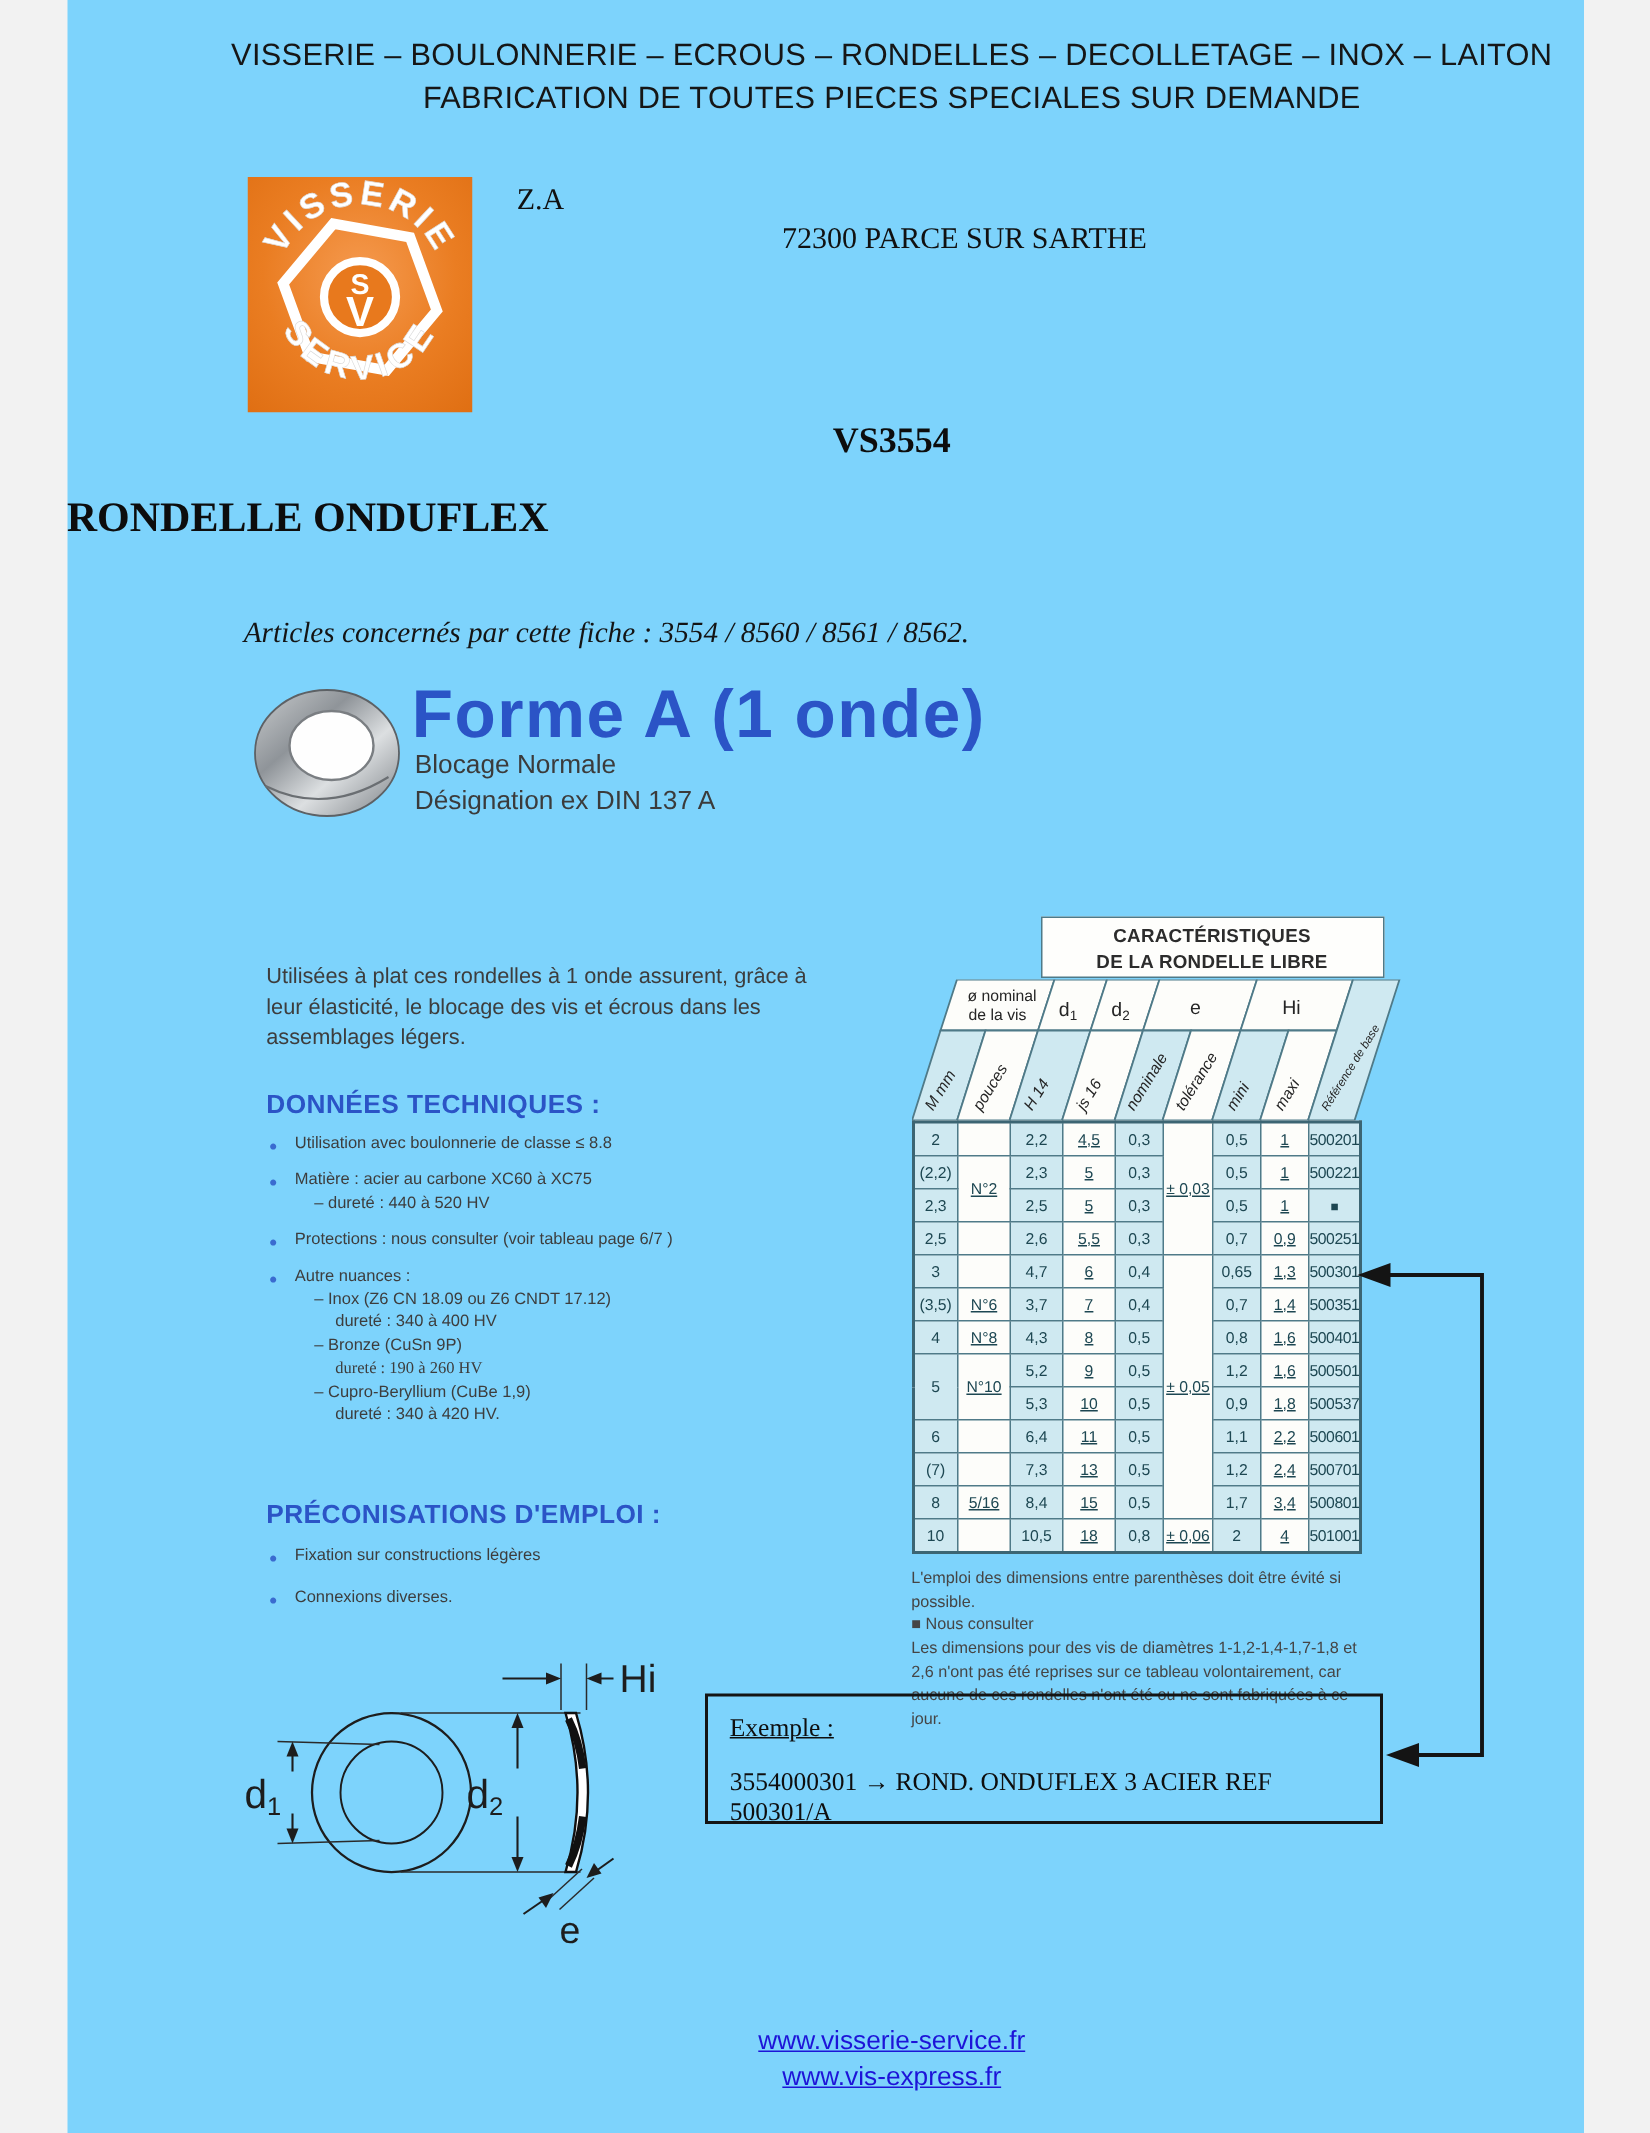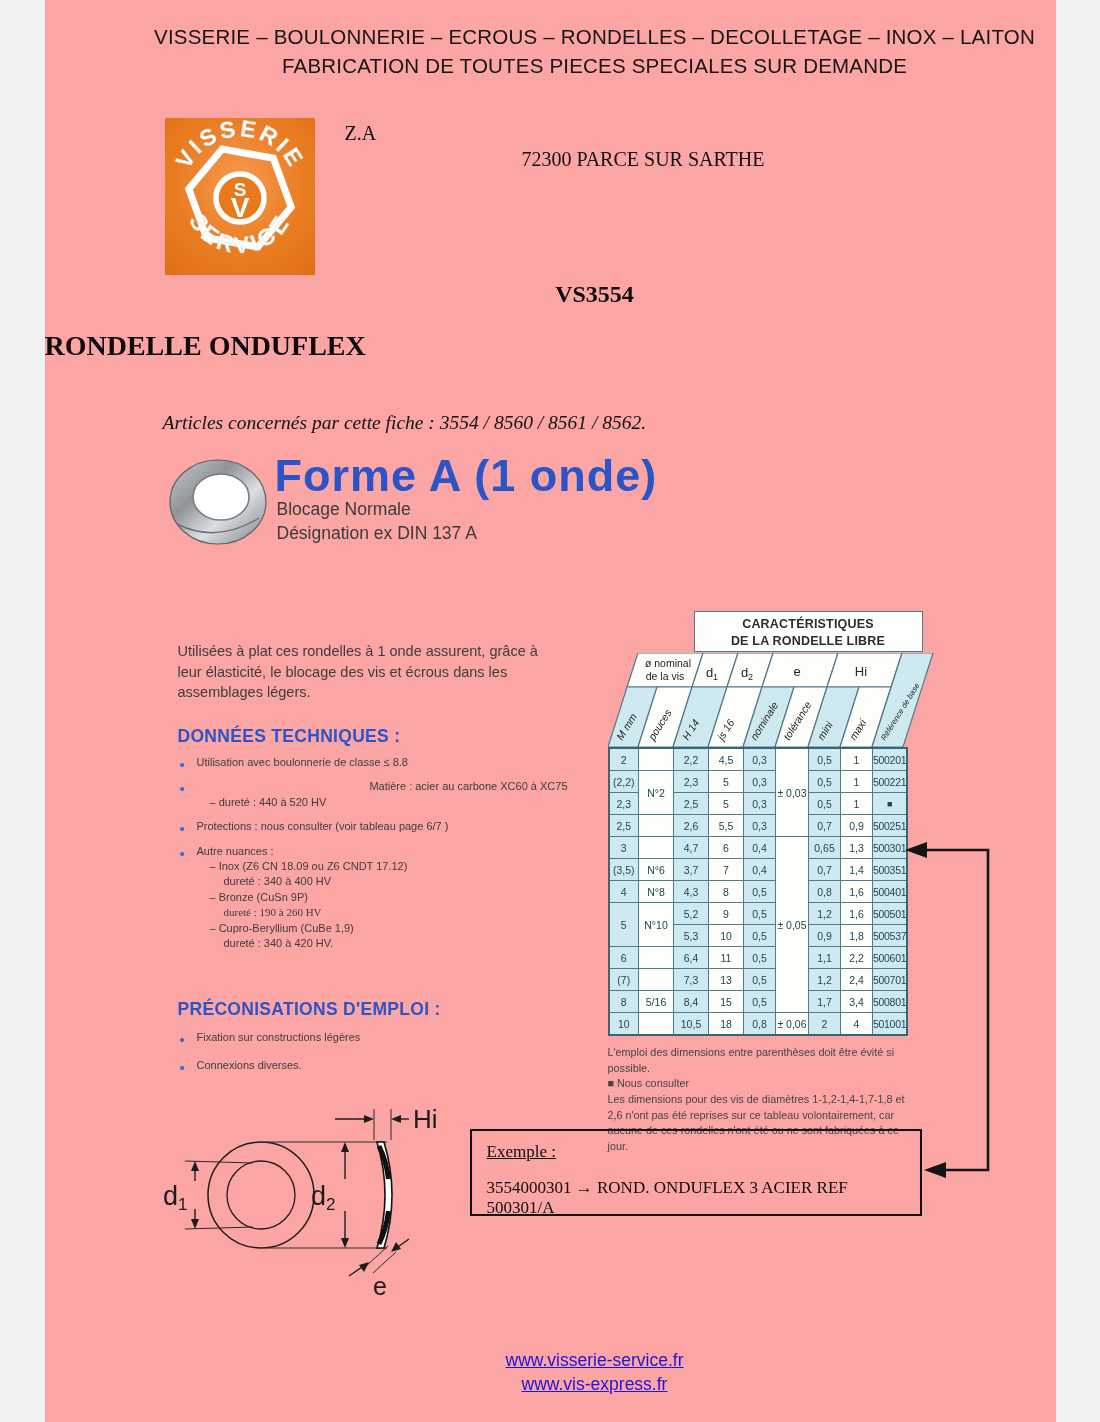--- a/index.html
+++ b/index.html
@@ -1,16 +1,16 @@
 <!DOCTYPE html>
 <html><head>
 <meta charset="utf-8">
 <style>
   html,body{margin:0;padding:0;background:#f2f2f2;}
-  #page{position:relative;width:1011px;height:1422px;background:#fca5a5;margin:0 auto;
+  #page{position:relative;width:1011px;height:1422px;background:#7dd3fc;margin:0 auto;
         font-family:"Liberation Sans",sans-serif;overflow:hidden;}
   .abs{position:absolute;}
 
   
   .tophead{left:0;top:22px;width:1100px;text-align:center;color:#161616;
            font-size:20.5px;letter-spacing:.2px;line-height:29px;}
 
   
   .addr{left:300px;width:420px;color:#111;font-family:"Liberation Serif",serif;font-size:20px;}
   .code-title{left:0;top:281px;width:1100px;text-align:center;font-family:"Liberation Serif",serif;
@@ -34,21 +34,21 @@
   .sub2{margin-left:27px;}
 
   
   .banner{left:649px;top:611px;width:229px;height:41px;background:#fefefc;
           border:1.4px solid #4f7a88;text-align:center;font-weight:bold;font-size:12.5px;
           color:#2c2c2c;line-height:17px;padding-top:4px;box-sizing:border-box;letter-spacing:.2px;}
   table.dtable{border-collapse:collapse;background:#fefefc;}
   table.dtable td{border:1px solid #4f7a88;text-align:center;font-size:10.5px;height:21px;
                   padding:0;color:#1d4752;font-family:"Liberation Sans",sans-serif;}
   td.cb{background:#cfe9f1;}
-  td.cw{background:#fdfdfa;}
+  td.cw{background:#fdfdfa;text-decoration:underline;}
   td.ref{letter-spacing:-.3px;font-size:10px;}
   .footnotes{left:563px;top:1045px;width:312px;font-size:10.8px;color:#454545;line-height:1.45;}
 
   
   .exbox{left:425px;top:1129px;width:452px;height:87px;border:2px solid #141414;
          box-sizing:border-box;padding:11px 15px;font-family:"Liberation Serif",serif;
          font-size:17px;color:#0e0e0e;}
   .exlabel{text-decoration:underline;}
   .extext{margin-top:16px;}
 
@@ -117,21 +117,21 @@
   </div>
   <div class="abs forme-title">Forme A (1 onde)</div>
   <div class="abs forme-sub" style="top:499px;">Blocage Normale</div>
   <div class="abs forme-sub" style="top:523px;">Désignation ex DIN 137 A</div>
 
   <div class="abs intro">Utilisées à plat ces rondelles à 1 onde assurent, grâce à leur élasticité, le blocage des vis et écrous dans les assemblages légers.</div>
 
   <div class="abs sec-head" style="left:133px;top:726px;">DONNÉES TECHNIQUES :</div>
   <div class="abs blist" style="left:133px;top:755px;">
     <div class="bi">Utilisation avec boulonnerie de classe ≤ 8.8</div>
-    <div class="bi" style="margin-bottom:0;text-align:right;">Matière : acier au carbone XC60 à XC75</div>
+    <div class="bi" style="margin-bottom:0;">Matière : acier au carbone XC60 à XC75</div>
     <div class="sub" style="padding-left:19px;margin-bottom:9px;">– dureté : 440 à 520 HV</div>
     <div class="bi">Protections : nous consulter (voir tableau page 6/7 )</div>
     <div class="bi" style="margin-bottom:0;">Autre nuances :</div>
     <div class="sub" style="padding-left:19px;">– Inox (Z6 CN 18.09 ou Z6 CNDT 17.12)</div>
     <div class="sub2" style="padding-left:19px;">dureté : 340 à 400 HV</div>
     <div class="sub" style="padding-left:19px;">– Bronze (CuSn 9P)</div>
     <div class="sub2" style="padding-left:19px;font-family:Liberation Serif, serif;">dureté : 190 à 260 HV</div>
     <div class="sub" style="padding-left:19px;">– Cupro-Beryllium (CuBe 1,9)</div>
     <div class="sub2" style="padding-left:19px;">dureté : 340 à 420 HV.</div>
   </div>

